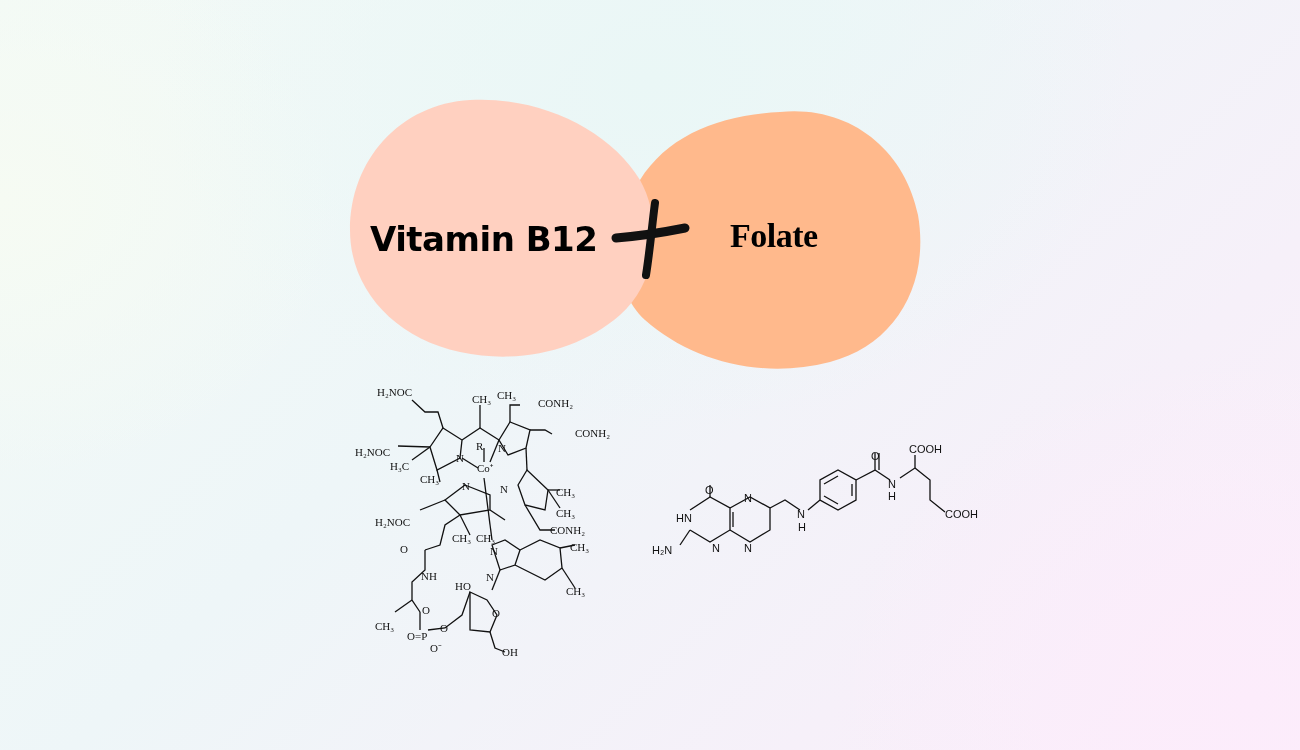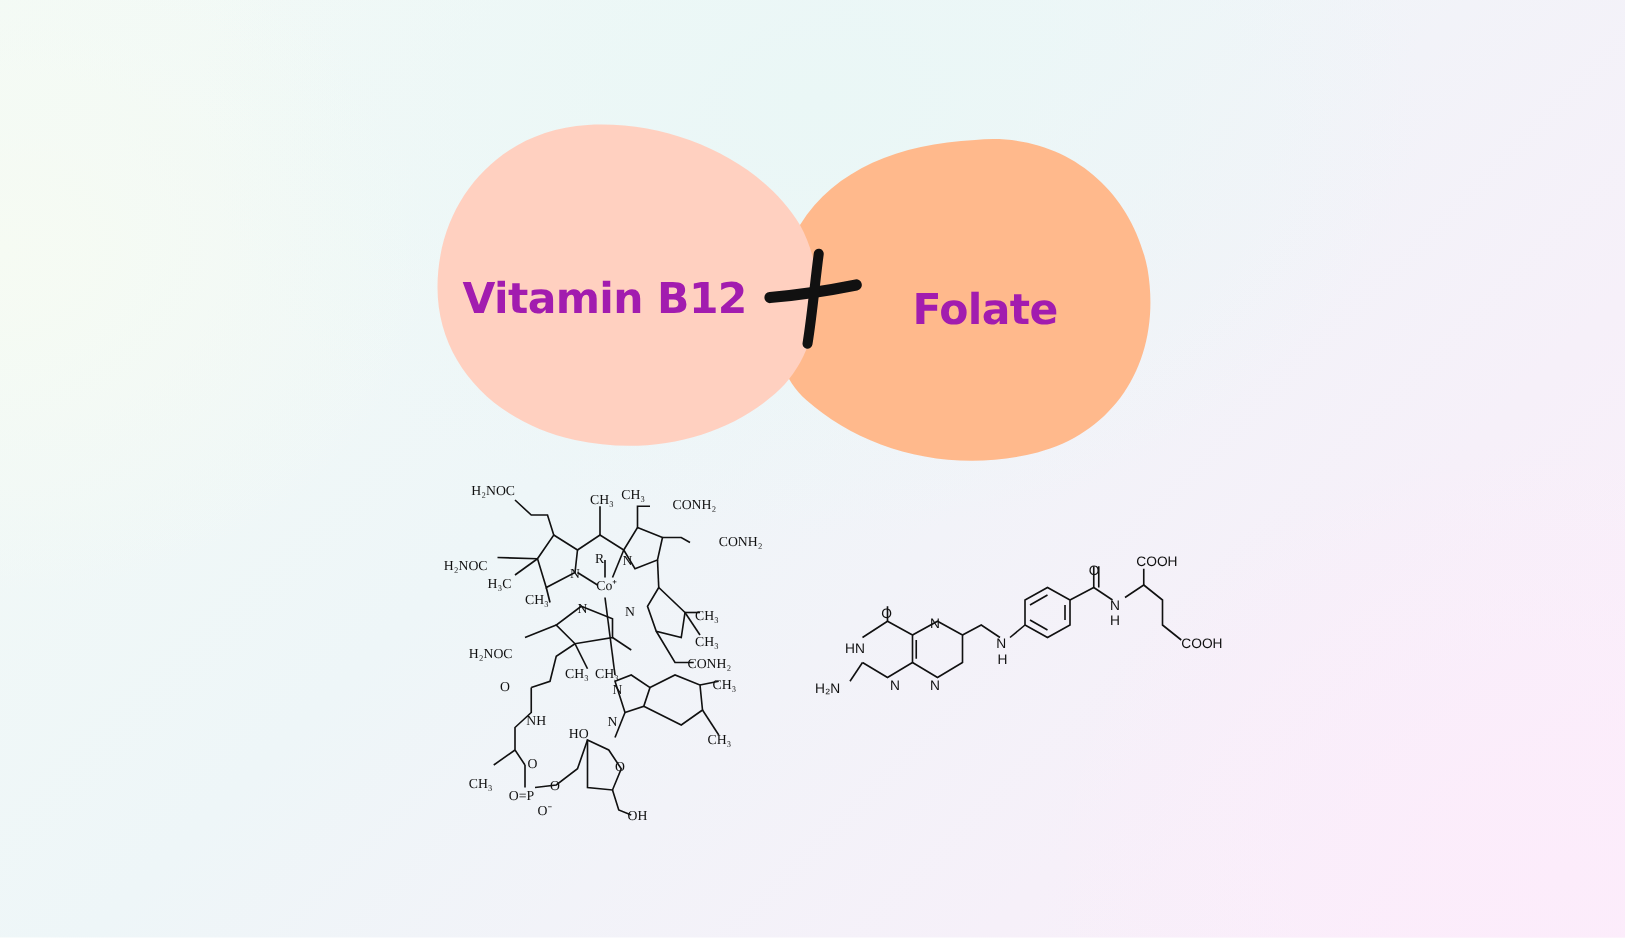--- a/index.html
+++ b/index.html
@@ -4,38 +4,38 @@
 <style>
   html,body{margin:0;padding:0;}
   body{width:1300px;height:750px;overflow:hidden;position:relative;
     background:
       radial-gradient(ellipse 700px 500px at 650px 80px, #eaf7f6 0%, rgba(234,247,246,0) 70%),
       radial-gradient(ellipse 600px 500px at 1250px 700px, #fcecfb 0%, rgba(252,236,251,0) 70%),
       radial-gradient(ellipse 500px 400px at 0px 200px, #f6fbf3 0%, rgba(246,251,243,0) 70%),
       linear-gradient(135deg,#f3faf6 0%,#eef6f8 40%,#f6f0f9 75%,#fbeefa 100%);
     font-family:"DejaVu Sans",sans-serif;}
   .layer{position:absolute;left:0;top:0;width:1300px;height:750px;}
-  .label{position:absolute;font-family:"DejaVu Sans",sans-serif;font-weight:bold;color:#a21caf;font-size:34px;letter-spacing:-0.5px;white-space:nowrap;}
+  .label{position:absolute;font-family:"DejaVu Sans",sans-serif;font-weight:bold;color:#000000;font-size:34px;letter-spacing:-0.5px;white-space:nowrap;}
   .mol-text{font-family:"Liberation Serif",serif;font-size:11px;fill:#111;}
   .mol-text-s{font-family:"Liberation Sans",sans-serif;font-size:11px;fill:#111;}
 </style>
 </head>
 <body>
 
 <svg class="layer" viewBox="0 0 1300 750" xmlns="http://www.w3.org/2000/svg">
   <path fill="#ffb98c" d="M780,112 C850,105 905,150 918,215 C930,285 895,345 830,362 C760,380 690,360 645,320 C612,290 610,230 640,180 C668,135 720,115 780,112 Z"></path>
   <path fill="#ffd0c0" d="M470,100 C540,96 610,130 640,180 C665,225 655,285 620,315 C580,350 520,365 460,352 C395,338 350,290 350,230 C350,160 400,104 470,100 Z"></path>
   <g stroke="#111" stroke-linecap="round" fill="none">
     <path d="M616,238 C640,236 665,232 685,228" stroke-width="9"></path>
     <path d="M655,203 C652,225 650,250 646,275" stroke-width="8"></path>
   </g>
 </svg>
 
 <div class="label" style="left:370px;top:219px;">Vitamin B12</div>
-<div class="label" style="left:730px;top:228px;">Folate</div>
+<div class="label" style="left:730px;top:217px;font-family:Liberation Serif, serif;">Folate</div>
 
 <svg class="layer" viewBox="0 0 1300 750" xmlns="http://www.w3.org/2000/svg">
   <g stroke="#111" stroke-width="1.3" fill="none">
 
     <path d="M412,400 L425,412 L438,412 L443,428"></path>
 
     <path d="M443,428 L462,440 L460,458 L437,470 L430,447 Z"></path>
     <path d="M430,447 L398,446"></path>
     <path d="M430,447 L412,460"></path>
     <path d="M437,470 L440,482"></path>

